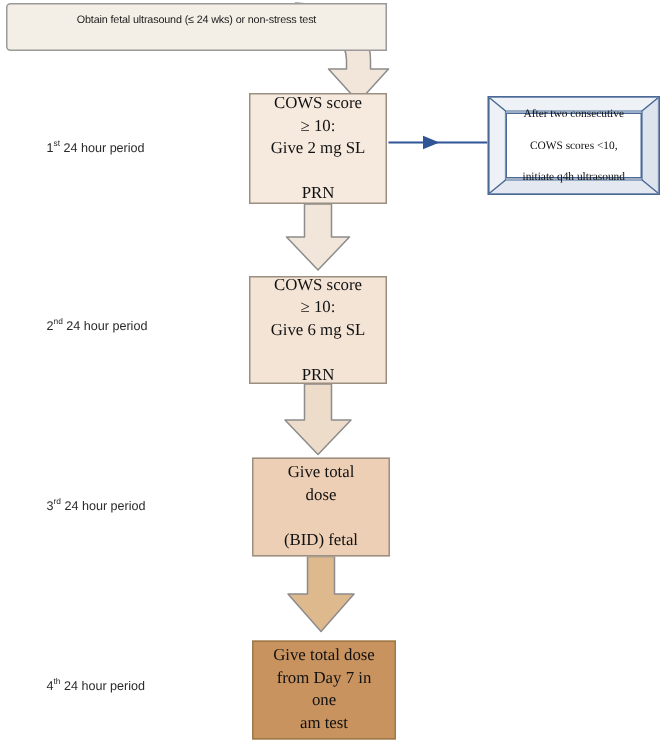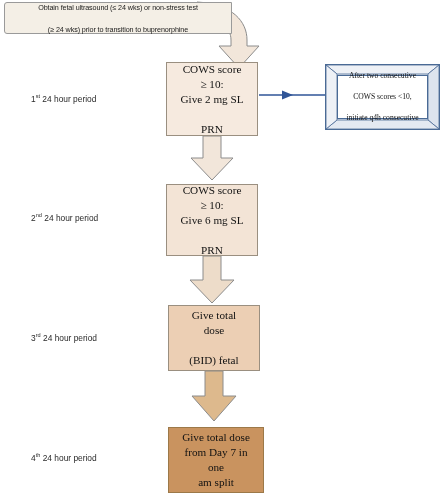--- a/index.html
+++ b/index.html
@@ -7,28 +7,27 @@
     width:446px;height:500px;
     background:#ffffff;
     font-family:"Liberation Sans", sans-serif;
     overflow:hidden;
     position:relative;
   }
   #stage{position:relative;width:446px;height:500px;}
 
   
   .intro-box{
-    position:absolute;left:4px;top:2px;width:228px;height:32px;
+    position:absolute;left:4px;top:2px;width:254px;height:32px;
     background:#f4efe6;
     border:1px solid #9a9a9a;
     border-top-left-radius:3px;
     border-bottom-left-radius:3px;
     box-sizing:border-box;
     display:flex;align-items:center;justify-content:center;
-    text-align:center;
     font-family:"Liberation Sans", sans-serif;
     font-size:7.2px;
     line-height:11px;
     color:#1a1a1a;
     letter-spacing:-0.1px;
   }
   .intro-box span{display:block;padding:0 4px;}
 
   
   .proc-box{
@@ -119,21 +118,20 @@
     <path d="M 205,371 L 223,371 L 223,396 L 236,396
              L 214,421 L 192,396 L 205,396 Z" fill="#ddb98d" stroke="#8c8c8c" stroke-width="1" stroke-linejoin="round"></path>
 
     <line x1="259" y1="95" x2="325" y2="95" stroke="#2f5597" stroke-width="1.3"></line>
     <path d="M 282,90.5 L 293,95 L 282,99.5 Z" fill="#2f5597"></path>
   </svg>
 
   <div class="intro-box">
     <span>
       <span>Obtain fetal ultrasound (≤ 24 wks) or non-stress test</span><br>
-      <span>(≥ 24 wks) prior to transition to buprenorphine</span>
     </span>
   </div>
 
   <div class="row-label" id="lbl1"><span>1</span><sup>st</sup><span> 24 hour period</span></div>
 
   <div class="row-label" id="lbl2"><span>2</span><sup>nd</sup><span> 24 hour period</span></div>
 
   <div class="row-label" id="lbl3"><span>3</span><sup>rd</sup><span> 24 hour period</span></div>
 
   <div class="row-label" id="lbl4"><span>4</span><sup>th</sup><span> 24 hour period</span></div>
@@ -161,35 +159,35 @@
       <span>Give total dose</span><br>
       <br>
       <span>(BID) fetal</span>
     </span>
   </div>
 
   <div class="proc-box" id="box4">
     <span class="txt">
       <span>Give total dose</span><br>
       <span>from Day 7 in one</span><br>
-      <span>am split</span>
+      <span>am test</span>
     </span>
   </div>
 
   <div class="callout">
     <div class="bevel">
       <svg width="113" height="64" viewBox="0 0 113 64">
         <polygon points="0,0 113,0 102,9 11,9" fill="#eef1f6" stroke="#4a6a95" stroke-width="0.8"></polygon>
         <polygon points="113,0 113,64 102,55 102,9" fill="#dde4ee" stroke="#4a6a95" stroke-width="0.8"></polygon>
         <polygon points="113,64 0,64 11,55 102,55" fill="#e4e9f1" stroke="#4a6a95" stroke-width="0.8"></polygon>
         <polygon points="0,64 0,0 11,9 11,55" fill="#eef1f6" stroke="#4a6a95" stroke-width="0.8"></polygon>
       </svg>
     </div>
     <div class="inner">
       <span>
         <span>After two consecutive</span><br>
         <span>COWS scores &lt;10,</span><br>
-        <span>initiate q4h consecutive</span>
+        <span>initiate q4h ultrasound</span>
       </span>
     </div>
   </div>
 
 </div>
 
 </body></html>

